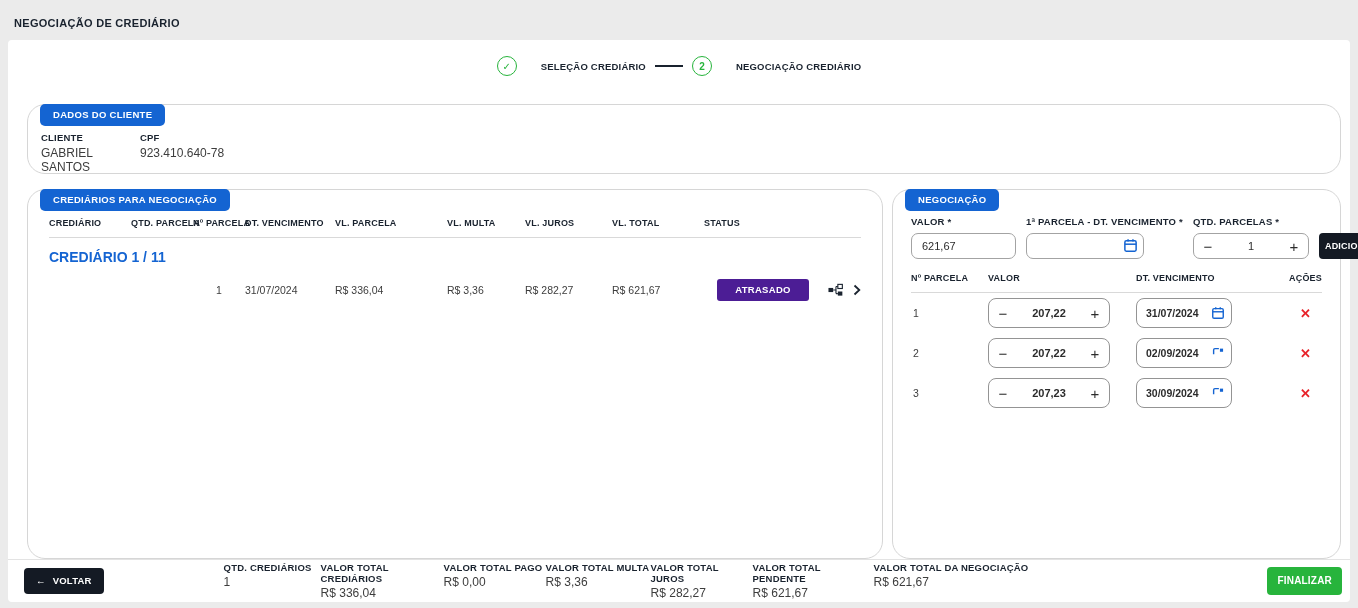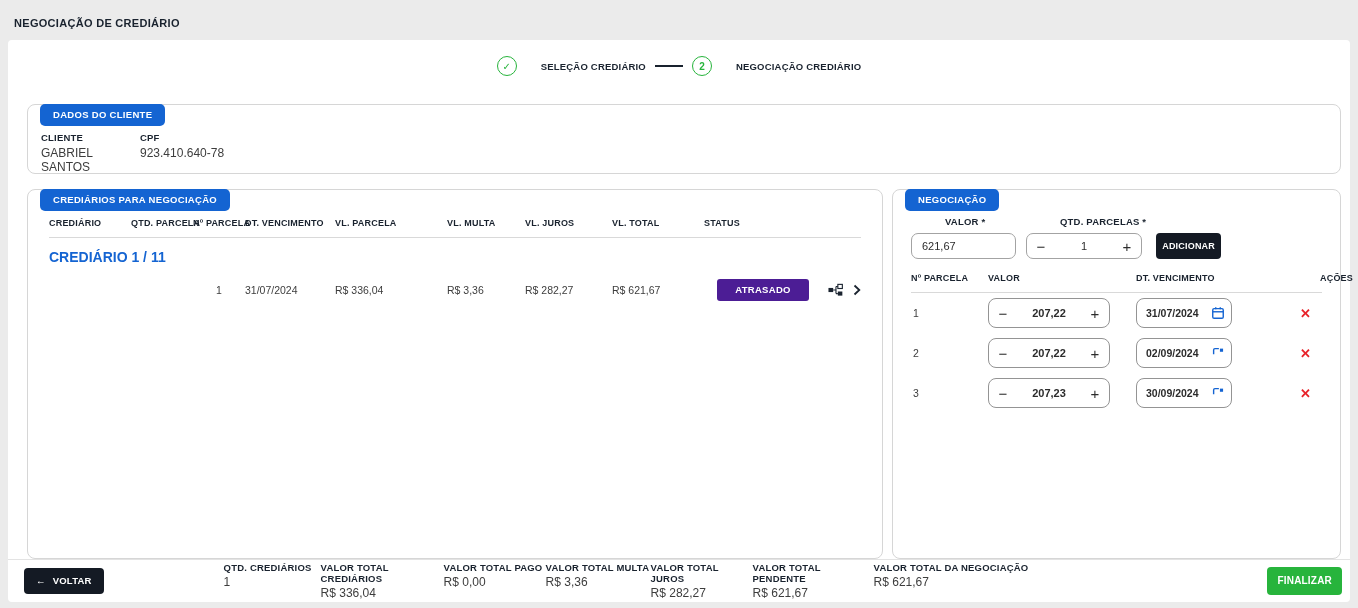--- a/index.html
+++ b/index.html
@@ -15,21 +15,21 @@
   
   .stepper { display:flex; align-items:center; justify-content:center; padding-top:16px; height:36px; }
   .step { display:flex; align-items:center; }
   .step-circle { width:20px; height:20px; border:1.6px solid #27b43c; border-radius:50%;
     display:flex; align-items:center; justify-content:center; color:#27b43c;
     font-size:10px; font-weight:700; background:#fff; }
   .step-label { font-size:9.5px; font-weight:700; color:#19222e; margin-left:24px; letter-spacing:.2px; }
   .step-connector { width:28px; height:2px; background:#19222e; margin:0 9px; }
 
   
-  .card { position:relative; border:1px solid #d6d6d6; border-radius:8px; background:#fff; }
+  .card { position:relative; border:1px solid #d6d6d6; border-radius:18px; background:#fff; }
   .badge { position:absolute; top:-1px; left:12px; background:#1464d2; color:#fff;
     font-size:9.5px; font-weight:700; letter-spacing:.3px; line-height:22px; height:22px;
     padding:0 13px; border-radius:5px; white-space:nowrap; }
 
   .client-card { margin:28px 9px 0 19px; height:70px; }
   .client-fields { display:flex; padding:27px 0 0 13px; }
   .cfield { width:99px; }
   .cfield + .cfield { width:auto; }
   .f-label { display:block; font-size:9.5px; font-weight:700; color:#19222e; letter-spacing:.2px; }
   .f-value { display:block; font-size:12px; color:#3d3d3d; margin-top:3px; }
@@ -51,21 +51,21 @@
   .status-badge { background:#4c1d95; color:#fff; font-size:9.5px; font-weight:700;
     letter-spacing:.3px; height:22px; line-height:22px; padding:0 18px; border-radius:3px;
     justify-self:center; cursor:default; }
   .row-actions { display:flex; align-items:center; justify-content:flex-end; gap:10px; }
   .icon-btn { background:none; border:none; cursor:pointer; display:flex; align-items:center; padding:0; }
 
   
   .nbody { padding:26px 18px 0; }
   .nform { display:flex; gap:10px; align-items:flex-end; }
   .nfield { display:flex; flex-direction:column; }
-  .nfield .f-label { margin-bottom:6px; white-space:nowrap;margin-left:34px; }
+  .nfield .f-label { margin-bottom:6px; white-space:nowrap; }
   .tbox { height:26px; border:1px solid #a3a3a3; border-radius:7px; background:#fff; }
   .valor-input { width:105px; padding:0 10px; font-size:11px; color:#2c2c2c;
     font-family:inherit; outline:none; }
   .date-wrap { position:relative; width:118px; }
   .date-wrap .tbox { width:100%; padding:0 26px 0 9px; font-size:11px; color:#2c2c2c; font-family:inherit; outline:none; }
   .cal-btn { position:absolute; right:6px; top:5px; background:none; border:none; padding:0; cursor:pointer; display:flex; }
   .qty-stepper { width:116px; display:flex; align-items:center; }
   .stp-btn { background:none; border:none; font-size:15px; font-weight:400; color:#2c2c2c;
     width:28px; cursor:pointer; line-height:1; }
   .stp-val { flex:1; border:none; outline:none; text-align:center; font-size:11px; color:#2c2c2c;
@@ -199,36 +199,50 @@
     <section class="card right-card">
       <span class="badge">NEGOCIAÇÃO</span>
       <div class="nbody">
 
         <div class="nform">
           <div class="nfield">
             <span class="f-label">VALOR *</span>
             <input class="tbox valor-input" value="621,67" style="">
           </div>
           <div class="nfield">
+            <span class="f-label">1ª PARCELA - DT. VENCIMENTO *</span>
+            <div class="date-wrap">
+              <input class="tbox" value="" style="">
+              <button class="cal-btn">
+                <svg width="15" height="15" viewBox="0 0 16 16">
+                  <rect x="2" y="3" width="12" height="11" rx="1.5" fill="none" stroke="#1464d2" stroke-width="1.6"></rect>
+                  <line x1="2" y1="6.6" x2="14" y2="6.6" stroke="#1464d2" stroke-width="1.6"></line>
+                  <line x1="5.4" y1="1.4" x2="5.4" y2="3.8" stroke="#1464d2" stroke-width="1.6"></line>
+                  <line x1="10.6" y1="1.4" x2="10.6" y2="3.8" stroke="#1464d2" stroke-width="1.6"></line>
+                </svg>
+              </button>
+            </div>
+          </div>
+          <div class="nfield">
             <span class="f-label">QTD. PARCELAS *</span>
             <div class="tbox qty-stepper">
               <button class="stp-btn">−</button>
               <input class="stp-val" value="1" style="">
               <button class="stp-btn">+</button>
             </div>
           </div>
           <button class="dark-btn adicionar">ADICIONAR</button>
         </div>
 
         <div class="ntable">
           <div class="ngrid nhead">
             <span class="col-h">Nº PARCELA</span>
             <span class="col-h">VALOR</span>
             <span class="col-h">DT. VENCIMENTO</span>
-            <span class="col-h" style="justify-self:center;margin-left:31px;">AÇÕES</span>
+            <span class="col-h" style="justify-self:center;">AÇÕES</span>
           </div>
 
           <div class="ngrid nrow">
             <span class="cell">1</span>
             <div class="row-stepper">
               <button class="stp-btn">−</button>
               <input class="stp-val" value="207,22" style="">
               <button class="stp-btn">+</button>
             </div>
             <div class="row-date">

